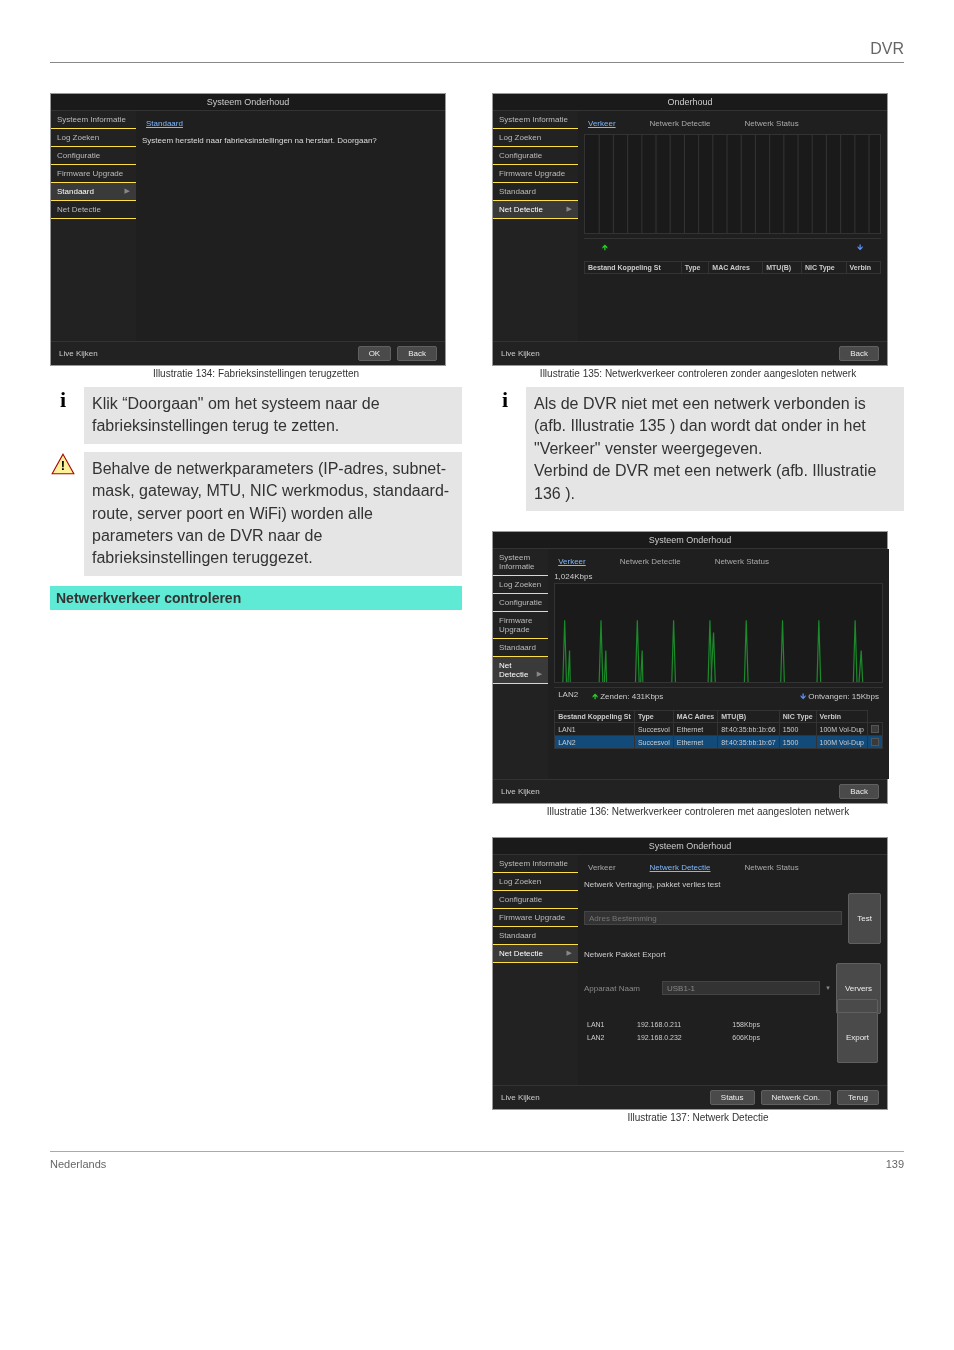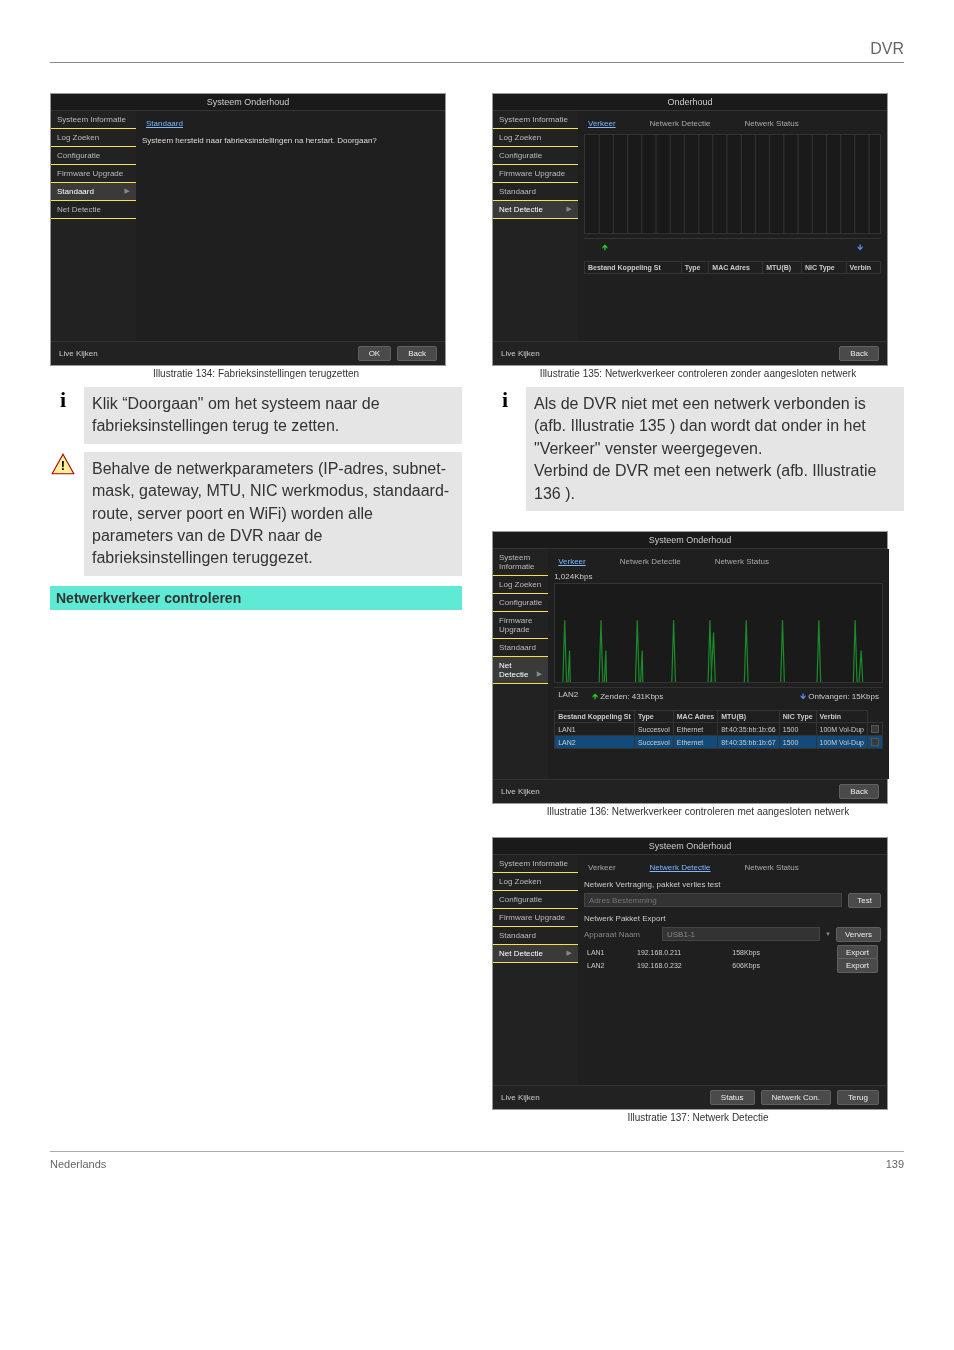--- a/index.html
+++ b/index.html
@@ -38,21 +38,21 @@
   .pulse-chart { position: absolute; inset: 0; }
   .indicator-row { display: flex; font-size: 8px; color: #ccc; gap: 14px; padding: 2px 4px; border-top: 1px solid #333; }
   .dot-up { color: #21d321; }
   .dot-down { color: #5b90ff; }
   .tbl { width: 100%; border-collapse: collapse; font-size: 7px; color: #ccc; margin-top: 4px; }
   .tbl th, .tbl td { border: 1px solid #333; padding: 2px 3px; text-align: left; white-space: nowrap; }
   .tbl .hl { background: #124a7a; }
   .icon-sq { display: inline-block; width: 8px; height: 8px; background: #3a3a3a; border: 1px solid #555; vertical-align: middle; }
   .field-row { display: flex; gap: 6px; align-items: center; margin: 4px 0; font-size: 8px; color: #ccc; }
   .field-input { flex: 1; background: #333; border: 1px solid #444; height: 14px; color: #888; font-size: 8px; padding: 0 4px; }
-  .small-btn { background: #4a4a4a; color: #eee; font-size: 8px; padding: 2px 8px; border: 1px solid #606060; border-radius: 2px; }
+  .small-btn { background: #4a4a4a; color: #eee; font-size: 8px; padding: 20px 8px; border: 1px solid #606060; border-radius: 2px; }
   .sub-hdr { font-size: 8px; color: #ccc; margin: 6px 0 2px 0; }
 </style>
 </head>
 <body>
 
 <div class="page">
   <div class="topline">
       <div class="top-right">DVR</div>
     </div>
 

